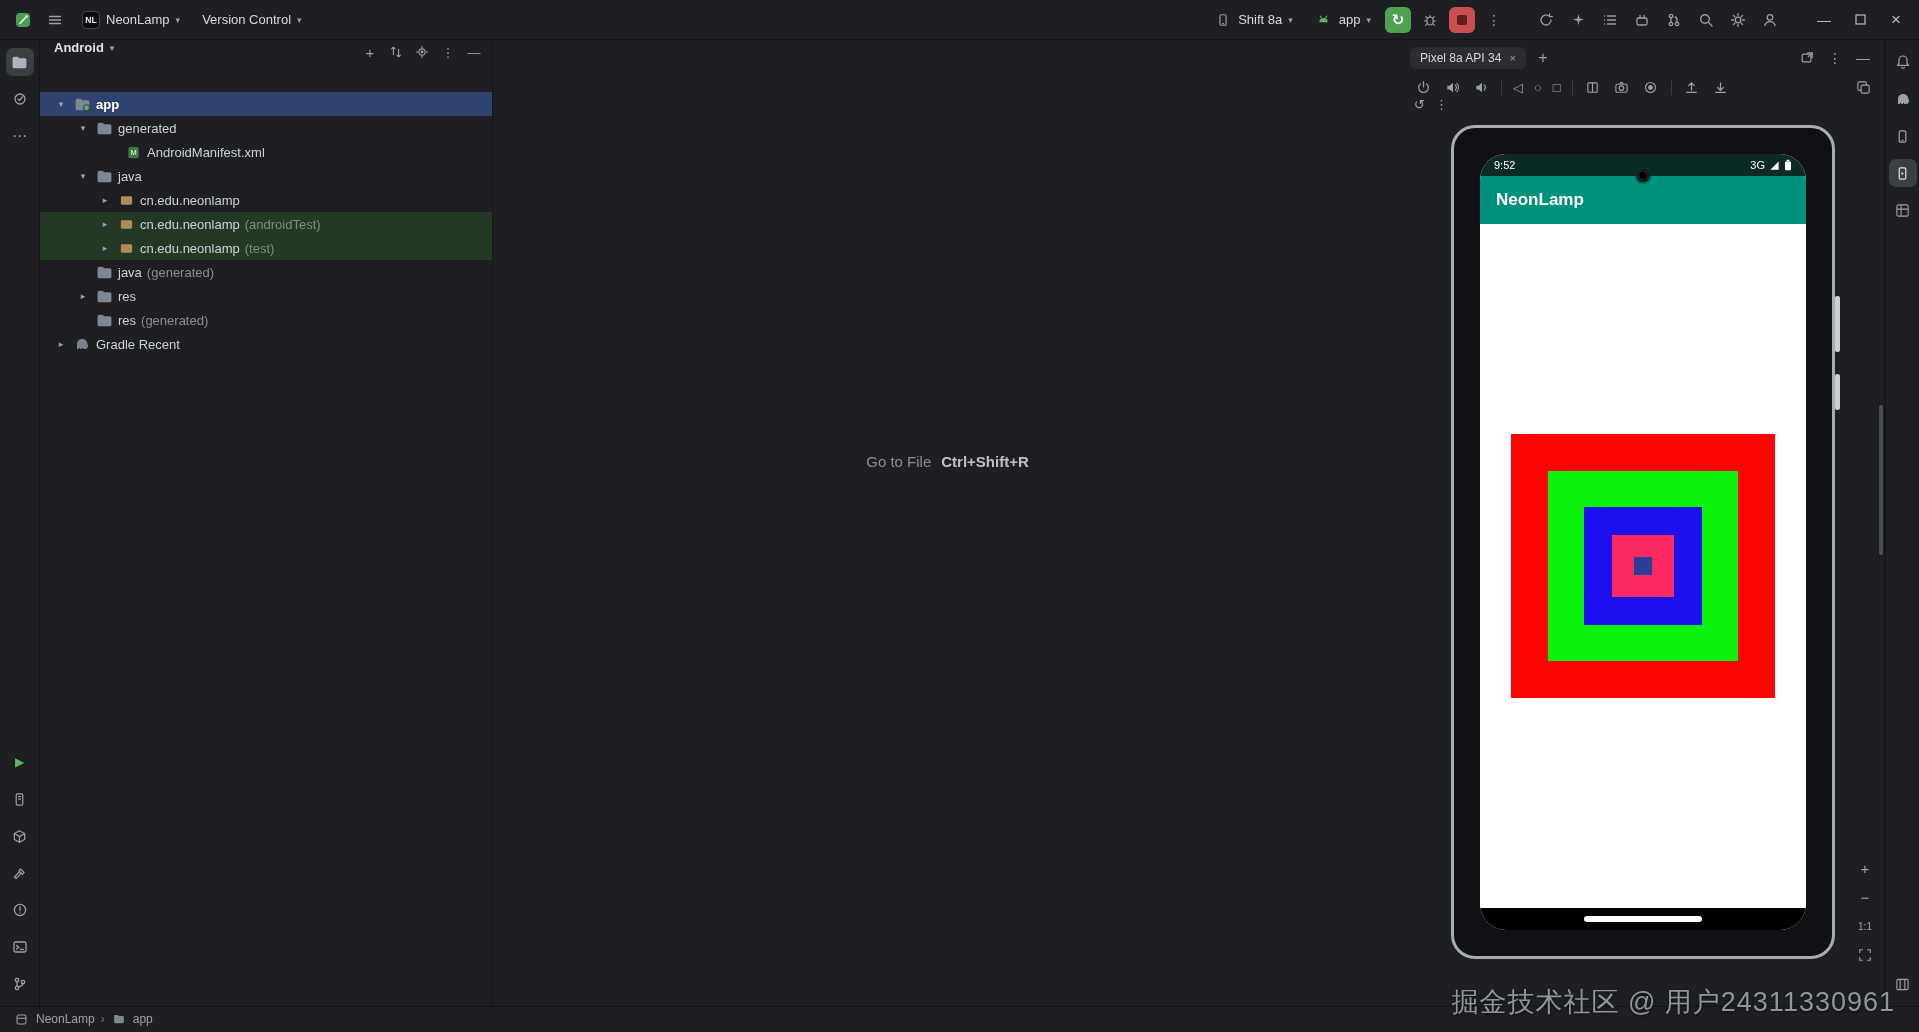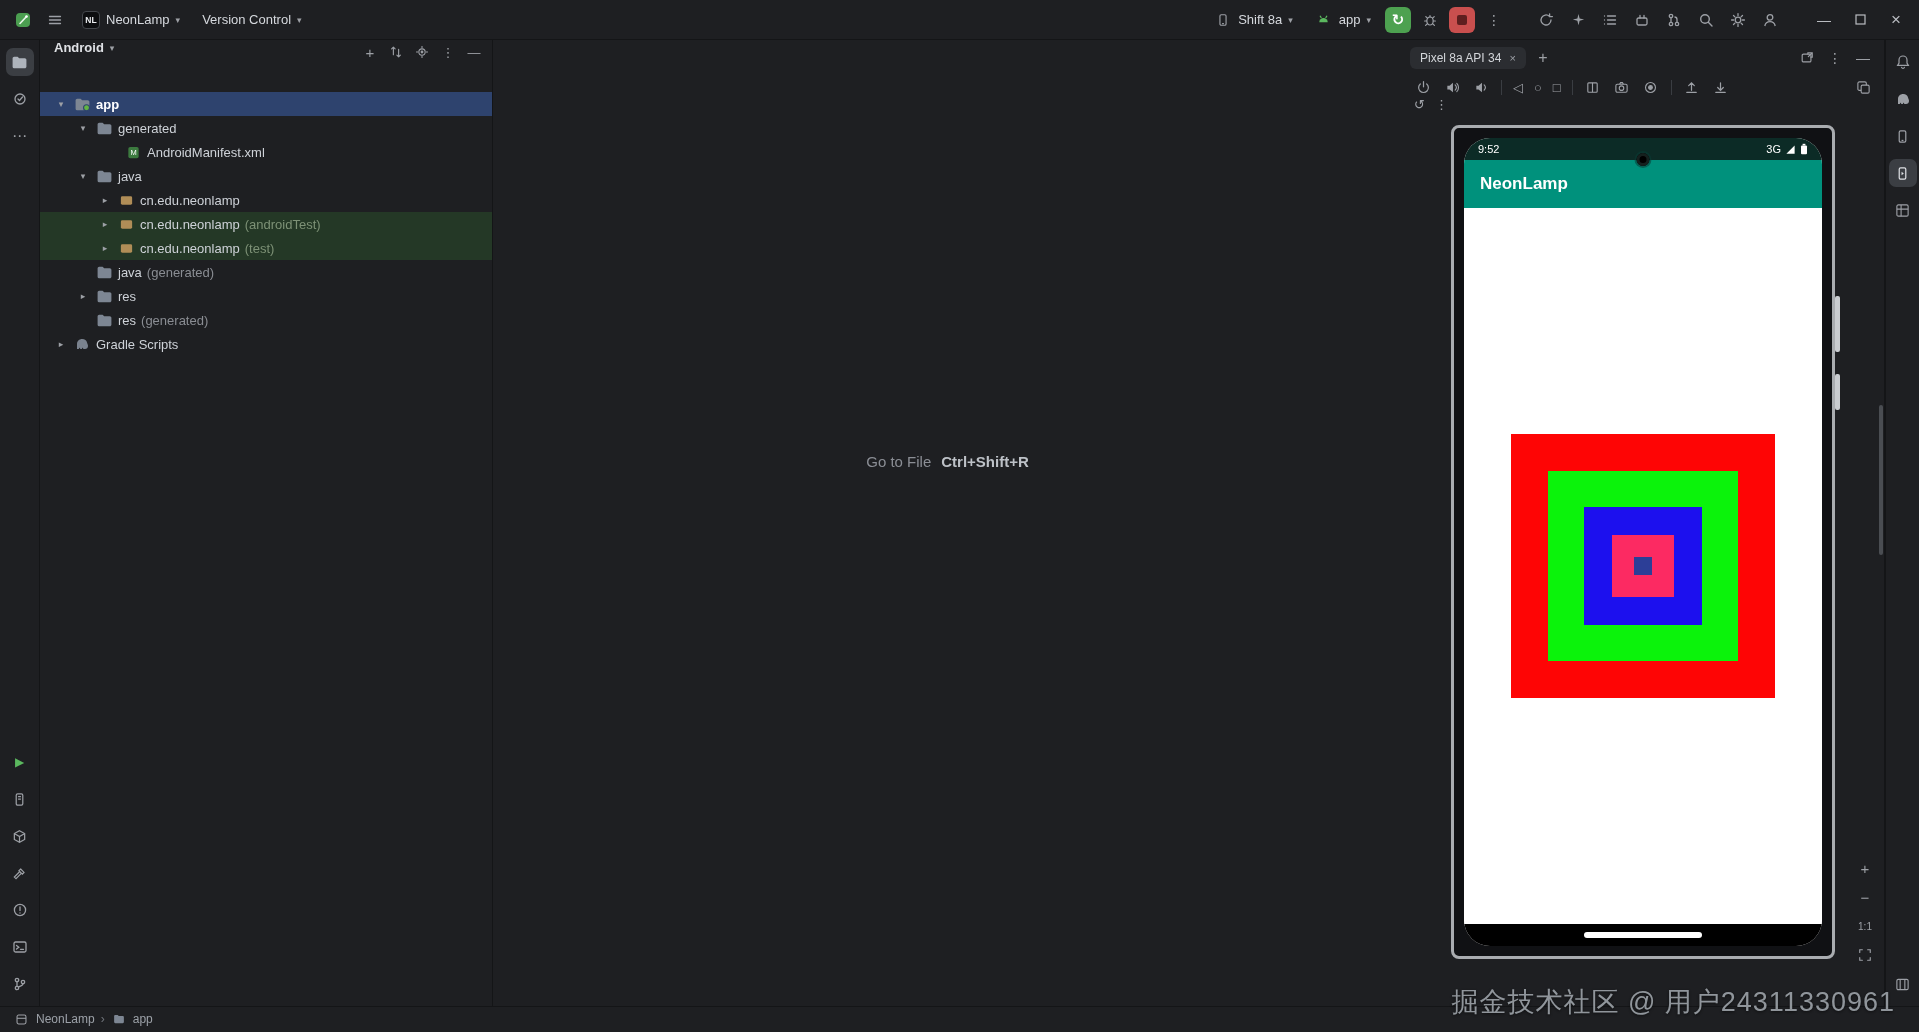--- a/index.html
+++ b/index.html
@@ -77,22 +77,22 @@
   .tab-close { color:#9da0a6; font-size:11px; }
   .tab-add { color:#9da0a6; font-size:16px; width:22px; height:22px; display:flex; align-items:center; justify-content:center;}
   .dev-tabs .right { margin-left:auto; display:flex; gap:2px; }
   .dev-toolbar { display:flex; align-items:center; gap:11px; padding:2px 12px; color:#9da0a6; }
   .dev-toolbar.row2 { padding-top:0; gap:10px; }
   .tchar { font-size:13px; line-height:1; }
   .tsep { width:1px; height:15px; background:#3a3d42; }
   .tright { margin-left:auto; display:flex; gap:10px; }
   .phone-area { flex:1; position:relative; display:flex; justify-content:center; align-items:flex-start; padding-top:12px; }
 
-  .phone { width:384px; height:834px; border:3px solid #a9acb0; border-radius:8px; background:#101114;
-           padding:10px; position:relative; }
+  .phone { width:384px; height:834px; border:3px solid #a9acb0; border-radius:24px; background:#101114;
+           padding:26px; position:relative; }
   .side-btn { position:absolute; right:-8px; width:5px; border-radius:2px; background:#c9ccd0; }
   .side-btn.vol { top:168px; height:56px; }
   .side-btn.pwr { top:246px; height:36px; }
   .screen { width:100%; height:100%; border-radius:26px; overflow:hidden; display:flex;
             flex-direction:column; background:#ffffff; position:relative; }
   .p-status { height:22px; background:#0c2b26; color:#fff; display:flex; align-items:center;
               justify-content:space-between; padding:0 14px; font-size:11px; flex:none; }
   .p-right { display:flex; align-items:center; gap:4px; }
   .punch { position:absolute; top:15px; left:50%; transform:translateX(-50%); width:13px; height:13px;
            border-radius:50%; background:#000; box-shadow:inset 0 0 0 3px #15201e, 0 0 0 2px rgba(10,60,52,.55); z-index:4; }
@@ -431,21 +431,21 @@
         <span class="tlabel">res</span>
         <span class="tsuffix">(generated)</span>
       </div>
       <div class="trow lv0">
         <span class="chev-sm">▸</span>
         <span class="ticon">
           <svg width="16" height="16" viewBox="0 0 16 16">
               <path d="M13 6.5c-.4-2-2.2-3.5-4.7-3.5C5 3 3 5.2 3 8.2V13h1.8l.7-1.5.9 1.5h1.4l.8-1.5.8 1.5H11c1.7 0 3-1.3 3-3 0-1-.4-1.6-1-3.5z" fill="#7a828e"></path>
             </svg>
         </span>
-        <span class="tlabel">Gradle Scripts</span>
+        <span class="tlabel">Gradle Recent</span>
       </div>
     </div>
   </section>
 
   <main class="editor">
     <div class="shortcuts">
       <div class="sc-row">
         <span class="sc-action">Go to File</span>
         <span class="sc-keys">Ctrl+Shift+R</span>
       </div>

